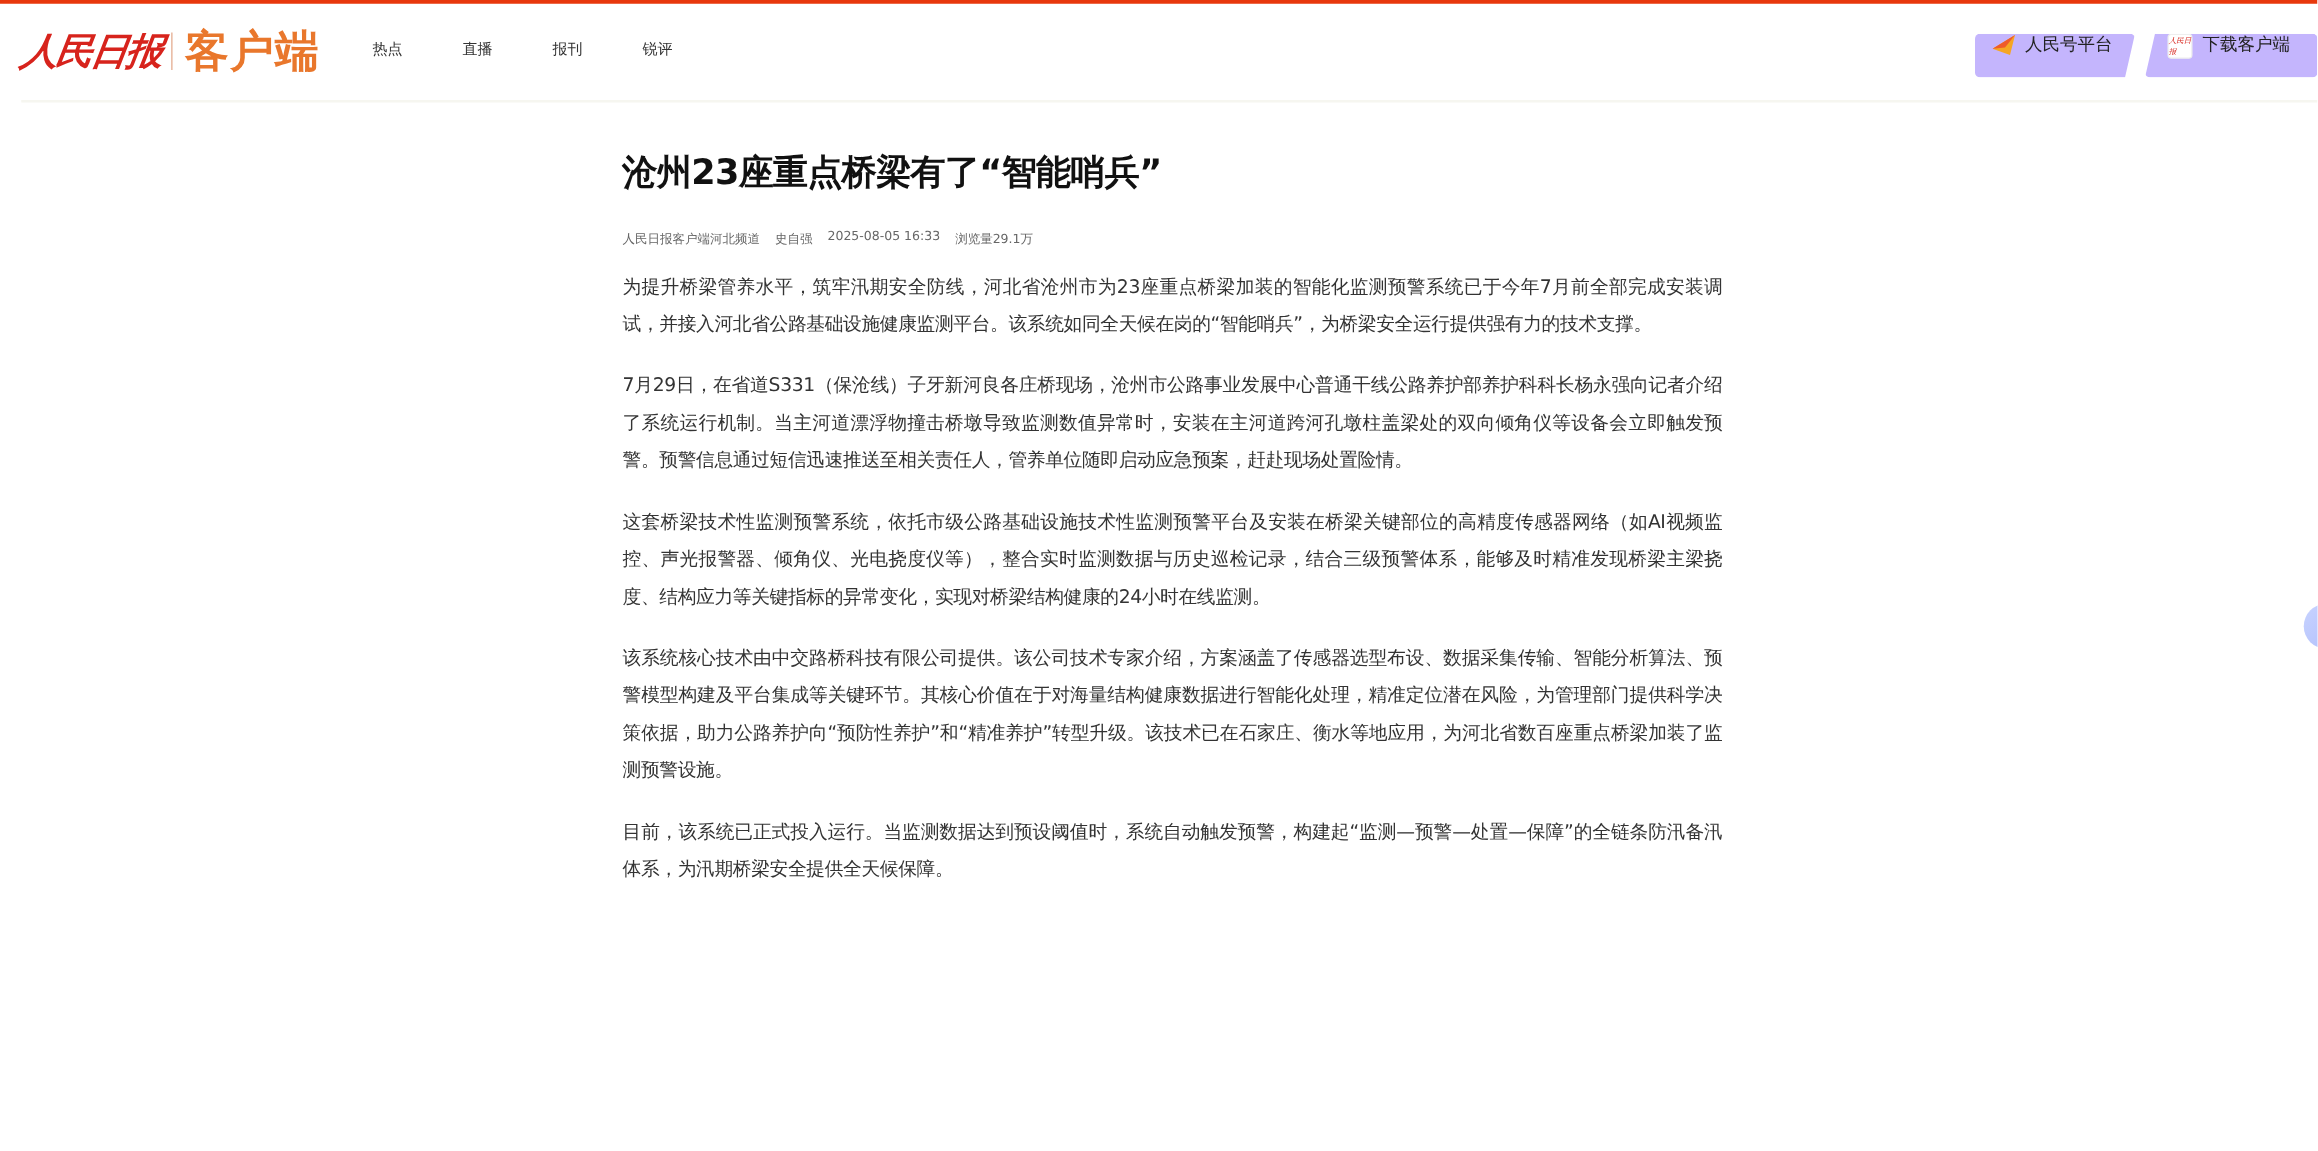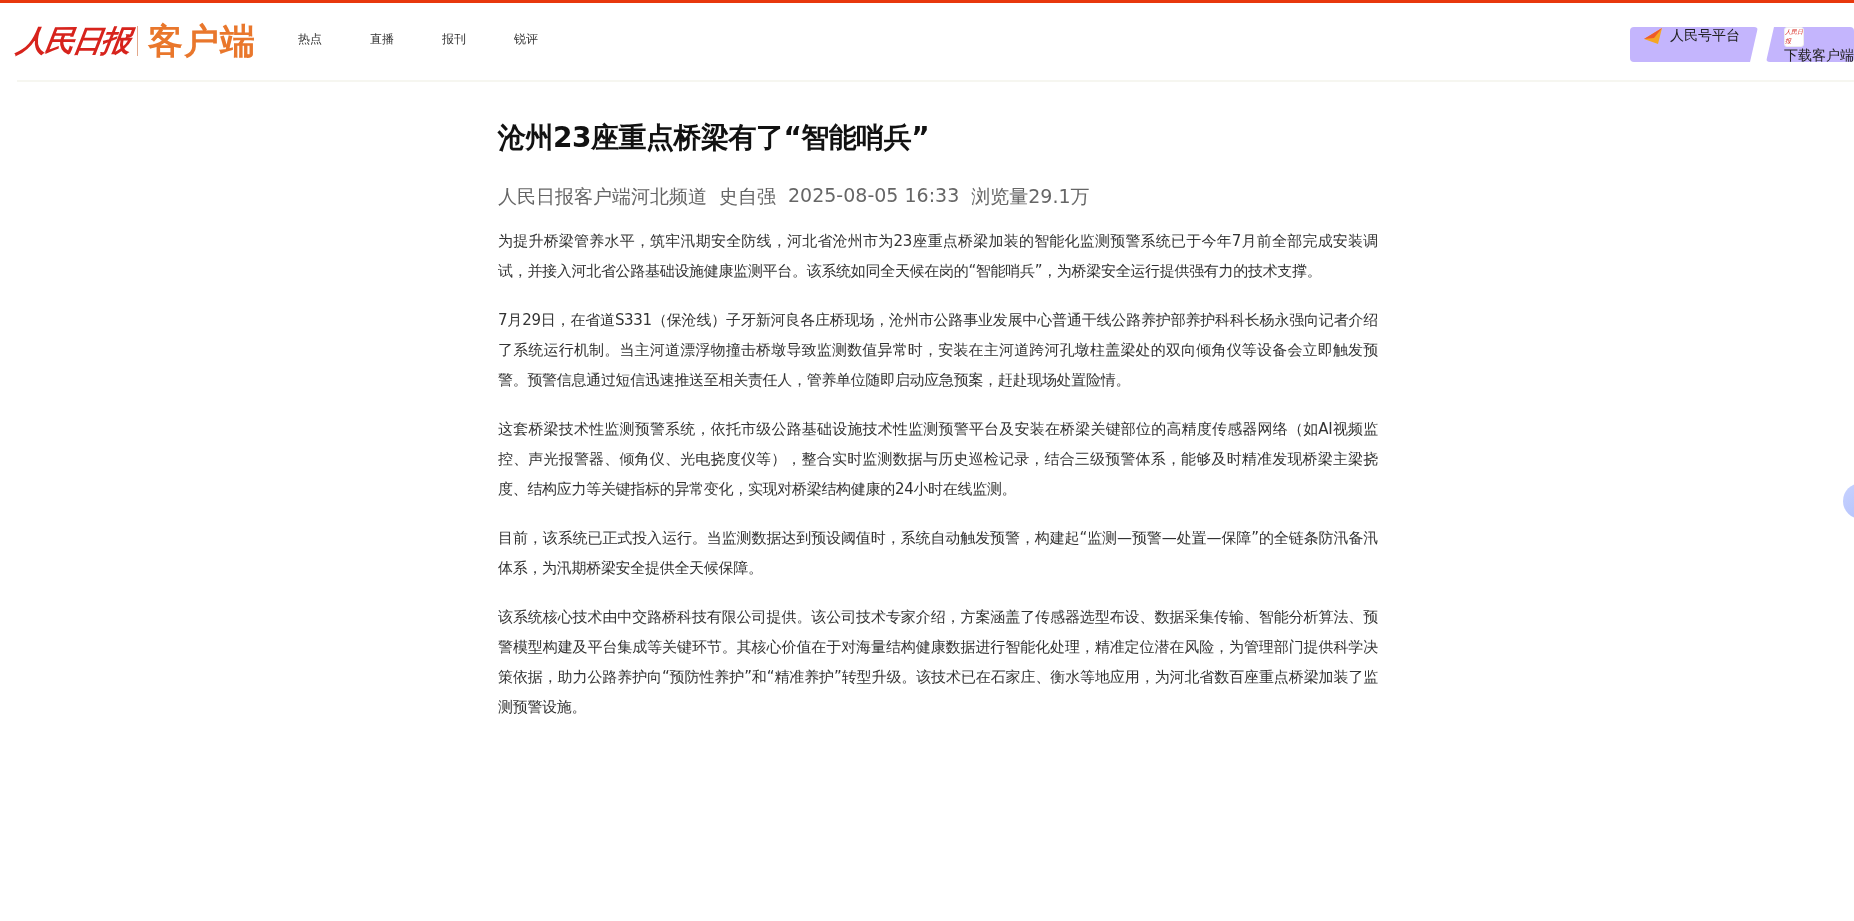--- a/index.html
+++ b/index.html
@@ -18,29 +18,29 @@
     .logo-sub { color: #e9772c; font-size: 35px; font-weight: bold; letter-spacing: 1px; }
 
     .nav { position: absolute; left: 298px; top: 28px; display: flex; gap: 0; }
     .nav-item { font-size: 12px; color: #333; margin-right: 48px; cursor: pointer; }
 
     .right-btns { position: absolute; right: 0; top: 24px; display: flex; gap: 8px; }
     .rbtn { height: 35px; background: #c4b5fd; display: flex; align-items: flex-start; padding: 0 14px 0 14px;
       font-size: 14px; color: #222; clip-path: polygon(6px 0, 100% 0, calc(100% - 8px) 100%, 0 100%);
       border-radius: 4px; cursor: pointer; font-family: Liberation Serif, serif; }
     .rbtn.first { padding-left: 14px; padding-right: 18px; clip-path: polygon(0 0, 100% 0, calc(100% - 8px) 100%, 0 100%); }
-    .rbtn.second { padding-left: 18px; padding-right: 0; clip-path: polygon(8px 0, 100% 0, 100% 100%, 0 100%); flex-direction: column; }
+    .rbtn.second { padding-left: 18px; padding-right: 22px; clip-path: polygon(8px 0, 100% 0, 100% 100%, 0 100%); }
     .arrow-icon { width: 20px; height: 18px; margin-right: 6px; position: relative; }
     .arrow-icon svg { display: block; }
     .app-icon { width: 20px; height: 20px; border: 1px solid #eee; background: #fff; border-radius: 3px; margin-right: 8px;
       display: flex; align-items: center; justify-content: center; font-size: 6px; color: #d7231c; font-style: italic; }
 
     .article { position: absolute; left: 498px; top: 110px; width: 880px; }
     .title { font-size: 28px; font-weight: bold; color: #111; line-height: 56px; letter-spacing: -0.5px; }
-    .meta { margin-top: 18px; font-size: 19px; color: #666; display: flex; gap: 12px; }
+    .meta { margin-top: 18px; font-size: 10px; color: #666; display: flex; gap: 12px; }
     .body { margin-top: 16px; }
     .para { font-size: 15px; line-height: 30px; color: #333; margin-bottom: 19px; text-align: justify; letter-spacing: -0.3px; }
 
     .float-circle { position: absolute; left: 1843px; top: 483px; width: 36px; height: 36px; border-radius: 50%;
       background: linear-gradient(135deg, #c8d3ff, #aebdfb); cursor: pointer; }
   </style>
 </head>
 <body>
 
 <div class="top-strip"></div>
@@ -82,18 +82,18 @@
   <div class="meta">
     <span>人民日报客户端河北频道</span>
     <span>史自强</span>
     <span>2025-08-05 16:33</span>
     <span>浏览量29.1万</span>
   </div>
   <div class="body">
     <p class="para">为提升桥梁管养水平，筑牢汛期安全防线，河北省沧州市为23座重点桥梁加装的智能化监测预警系统已于今年7月前全部完成安装调试，并接入河北省公路基础设施健康监测平台。该系统如同全天候在岗的“智能哨兵”，为桥梁安全运行提供强有力的技术支撑。</p>
     <p class="para">7月29日，在省道S331（保沧线）子牙新河良各庄桥现场，沧州市公路事业发展中心普通干线公路养护部养护科科长杨永强向记者介绍了系统运行机制。当主河道漂浮物撞击桥墩导致监测数值异常时，安装在主河道跨河孔墩柱盖梁处的双向倾角仪等设备会立即触发预警。预警信息通过短信迅速推送至相关责任人，管养单位随即启动应急预案，赶赴现场处置险情。</p>
     <p class="para">这套桥梁技术性监测预警系统，依托市级公路基础设施技术性监测预警平台及安装在桥梁关键部位的高精度传感器网络（如AI视频监控、声光报警器、倾角仪、光电挠度仪等），整合实时监测数据与历史巡检记录，结合三级预警体系，能够及时精准发现桥梁主梁挠度、结构应力等关键指标的异常变化，实现对桥梁结构健康的24小时在线监测。</p>
+    <p class="para">该系统核心技术由中交路桥科技有限公司提供。该公司技术专家介绍，方案涵盖了传感器选型布设、数据采集传输、智能分析算法、预警模型构建及平台集成等关键环节。其核心价值在于对海量结构健康数据进行智能化处理，精准定位潜在风险，为管理部门提供科学决策依据，助力公路养护向“预防性养护”和“精准养护”转型升级。该技术已在石家庄、衡水等地应用，为河北省数百座重点桥梁加装了监测预警设施。</p>
     <p class="para">目前，该系统已正式投入运行。当监测数据达到预设阈值时，系统自动触发预警，构建起“监测—预警—处置—保障”的全链条防汛备汛体系，为汛期桥梁安全提供全天候保障。</p>
-    <p class="para">该系统核心技术由中交路桥科技有限公司提供。该公司技术专家介绍，方案涵盖了传感器选型布设、数据采集传输、智能分析算法、预警模型构建及平台集成等关键环节。其核心价值在于对海量结构健康数据进行智能化处理，精准定位潜在风险，为管理部门提供科学决策依据，助力公路养护向“预防性养护”和“精准养护”转型升级。该技术已在石家庄、衡水等地应用，为河北省数百座重点桥梁加装了监测预警设施。</p>
   </div>
 </main>
 
 <div class="float-circle"></div>
 
 </body></html>

